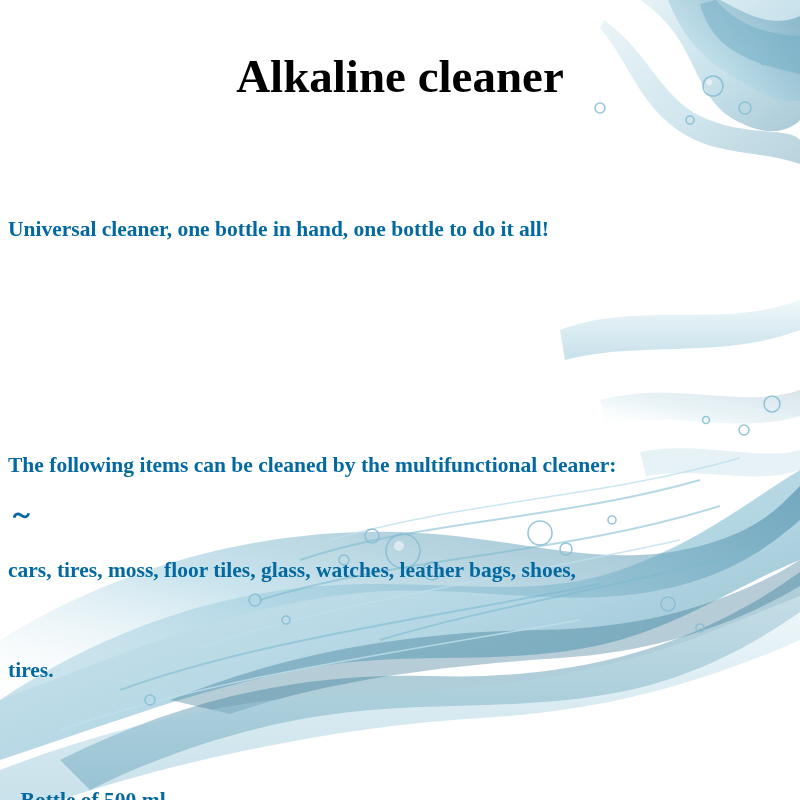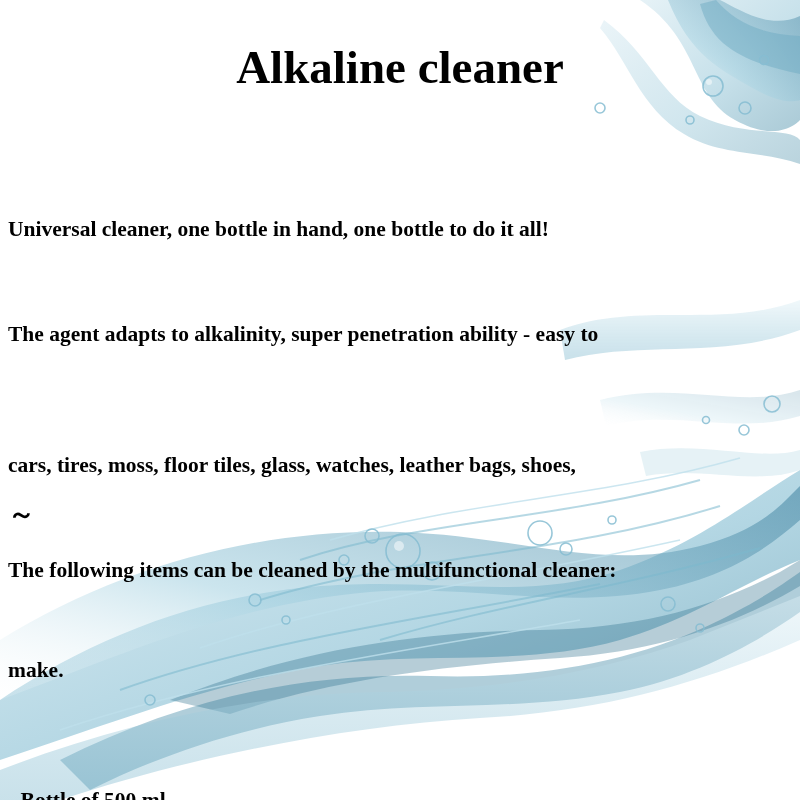--- a/index.html
+++ b/index.html
@@ -31,42 +31,42 @@
   .splash svg {
     display: block;
     width: 800px;
     height: 800px;
   }
 
   
   .content {
     position: relative;
     z-index: 2;
-    padding: 7px;
+    padding: 16px;
   }
 
   .title {
     text-align: center;
     font-family: "Liberation Serif", serif;
     font-weight: bold;
     font-size: 47px;
     color: #000000;
     letter-spacing: 0px;
     margin: 0;
     padding-top: 36px;
     line-height: 1.05;
   }
 
   .body-block {
     position: absolute;
     left: 8px;
     right: 10px;
     font-family: "Liberation Serif", serif;
     font-weight: bold;
-    color: #000000;
+    color: #0369a1;
     font-size: 21.5px;
     line-height: 35px;
     white-space: pre-wrap;
   }
 
   .block-intro { top: 142px; }
   .block-items { top: 378px; }
   .block-tilde {
     top: 497px;
     font-size: 27px;
@@ -165,32 +165,31 @@
       </g>
     </svg>
   </div>
 
   <div class="content">
 
     <h1 class="title">Alkaline cleaner</h1>
 
     <div class="body-block block-intro">
       <span class="line">Universal cleaner, one bottle in hand, one bottle to do it all!</span>
-      <span class="line">The agent adapts to alkalinity, super penetration ability - easy to</span>
     </div>
 
     <div class="body-block block-items">
+      <span class="line">The following items can be cleaned by the multifunctional cleaner:</span>
       <span class="line">cars, tires, moss, floor tiles, glass, watches, leather bags, shoes,</span>
-      <span class="line">The following items can be cleaned by the multifunctional cleaner:</span>
     </div>
 
     <div class="body-block block-tilde">～</div>
 
     <div class="body-block block-usage">
-      <span class="line">make.</span>
+      <span class="line">tires.</span>
     </div>
 
     <div class="body-block block-footer">
       <span class="line">- Bottle of 500 ml.</span>
       
     </div>
 
   </div>
 </div>
 

